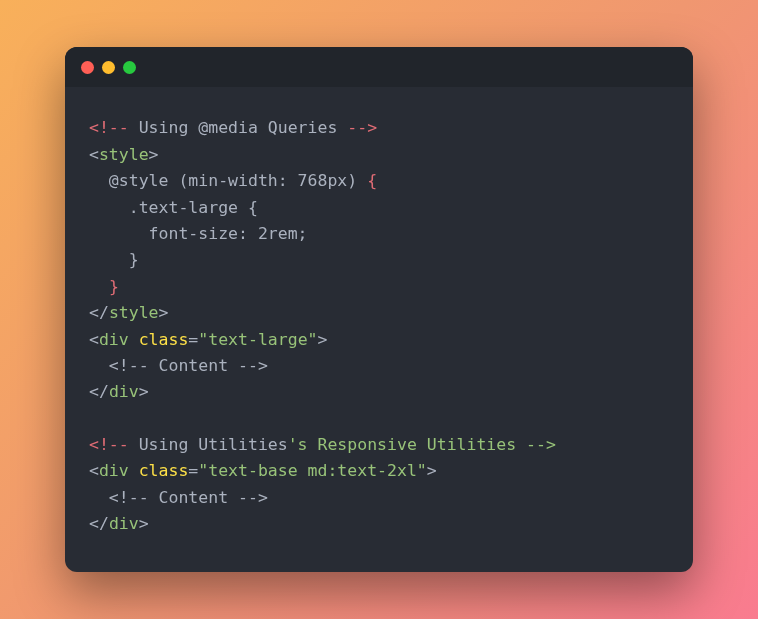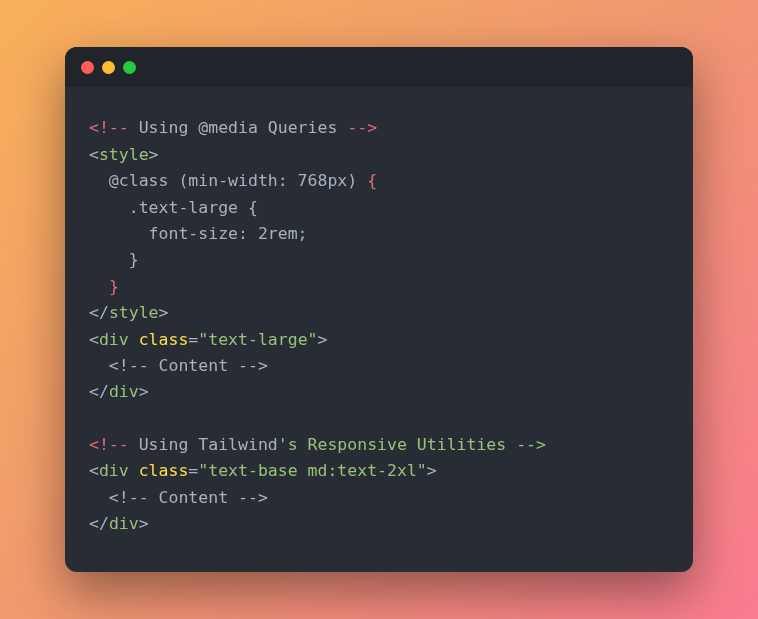--- a/index.html
+++ b/index.html
@@ -49,27 +49,27 @@
 <body>
 
 <div class="window">
   <div class="titlebar">
     <div class="dot dot-red"></div>
     <div class="dot dot-yellow"></div>
     <div class="dot dot-green"></div>
   </div>
   <div class="code"><span><span class="c-red">&lt;!-- </span><span class="c-gray">Using @media Queries </span><span class="c-red">--&gt;</span></span>
 <span><span class="c-gray">&lt;</span><span class="c-green">style</span><span class="c-gray">&gt;</span></span>
-<span><span class="c-gray">  @class (min-width: 768px) </span><span class="c-red">{</span></span>
+<span><span class="c-gray">  @style (min-width: 768px) </span><span class="c-red">{</span></span>
 <span class="c-gray">    .text-large {</span>
 <span class="c-gray">      font-size: 2rem;</span>
 <span class="c-gray">    }</span>
 <span><span>  </span><span class="c-red">}</span></span>
 <span><span class="c-gray">&lt;/</span><span class="c-green">style</span><span class="c-gray">&gt;</span></span>
 <span><span class="c-gray">&lt;</span><span class="c-green">div</span><span> </span><span class="c-orange">class</span><span class="c-gray">=</span><span class="c-string">"text-large"</span><span class="c-gray">&gt;</span></span>
 <span><span class="c-gray">  &lt;!-- </span><span class="c-gray">Content </span><span class="c-gray">--&gt;</span></span>
 <span><span class="c-gray">&lt;/</span><span class="c-green">div</span><span class="c-gray">&gt;</span></span>
 <span></span>
-<span><span class="c-red">&lt;!-- </span><span class="c-gray">Using Tailwind</span><span class="c-green">'s Responsive Utilities --&gt;</span></span>
+<span><span class="c-red">&lt;!-- </span><span class="c-gray">Using Utilities</span><span class="c-green">'s Responsive Utilities --&gt;</span></span>
 <span><span class="c-gray">&lt;</span><span class="c-green">div</span><span> </span><span class="c-orange">class</span><span class="c-gray">=</span><span class="c-string">"text-base md:text-2xl"</span><span class="c-gray">&gt;</span></span>
 <span><span class="c-gray">  &lt;!-- </span><span class="c-gray">Content </span><span class="c-gray">--&gt;</span></span>
 <span><span class="c-gray">&lt;/</span><span class="c-green">div</span><span class="c-gray">&gt;</span></span></div>
 </div>
 
 </body></html>

